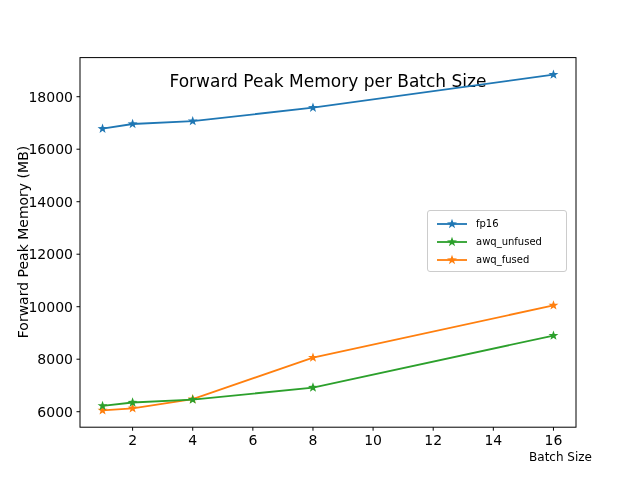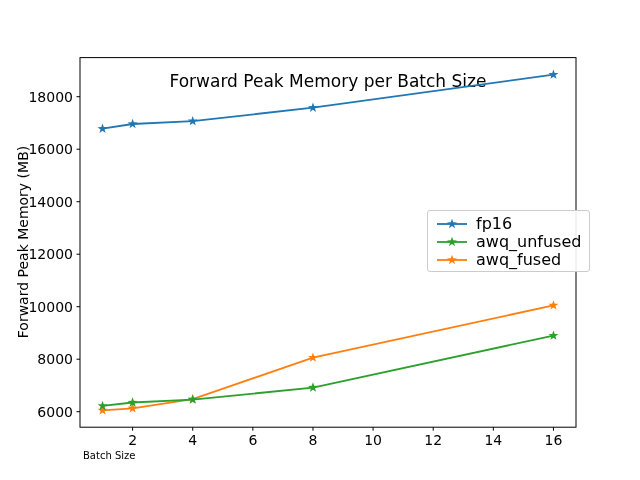--- a/index.html
+++ b/index.html
@@ -5,37 +5,37 @@
   html,body{margin:0;padding:0;background:#fff;}
   .figure{
     position:relative;width:640px;height:480px;background:#ffffff;overflow:hidden;
     font-family:"DejaVu Sans",sans-serif;color:#000;
   }
   .title{
     position:absolute;left:80px;width:496px;top:29px;text-align:center;
     font-size:17px;line-height:20px;margin-top:42px;
   }
   .xlabel{
-    position:absolute;left:83px;width:496px;top:450px;text-align:left;
-    font-size:10px;
+    position:absolute;left:96px;width:496px;top:450px;text-align:right;
+    font-size:12px;
   }
   .ylabel{
     position:absolute;left:23px;top:242px;transform:translate(-50%,-50%) rotate(-90deg);
     white-space:nowrap;font-size:14px;
   }
   #plot{position:absolute;left:0;top:0;}
   #plot text{font-family:"DejaVu Sans",sans-serif;}
   .legend{
     position:absolute;left:427px;top:210px;
     background:rgba(255,255,255,0.9);border:1px solid #cccccc;border-radius:3px;
     padding:4px 8px 4px 7px;display:flex;flex-direction:column;justify-content:space-around;
     box-sizing:border-box;height:62px;min-width:140px;
   }
   .lg-row{display:flex;align-items:center;gap:7px;height:18px;}
-  .lg-label{font-size:16px;line-height:18px;}
+  .lg-label{font-size:10px;line-height:18px;}
 </style>
 </head>
 <body>
 
 <div class="figure">
   <div class="title">Forward Peak Memory per Batch Size</div>
   <div class="ylabel">Forward Peak Memory (MB)</div>
   <div class="xlabel">Batch Size</div>
   <svg id="plot" width="640" height="480">
       <rect x="80" y="57.6" width="496" height="369.6" fill="none" stroke="#000000" stroke-width="1"></rect>

